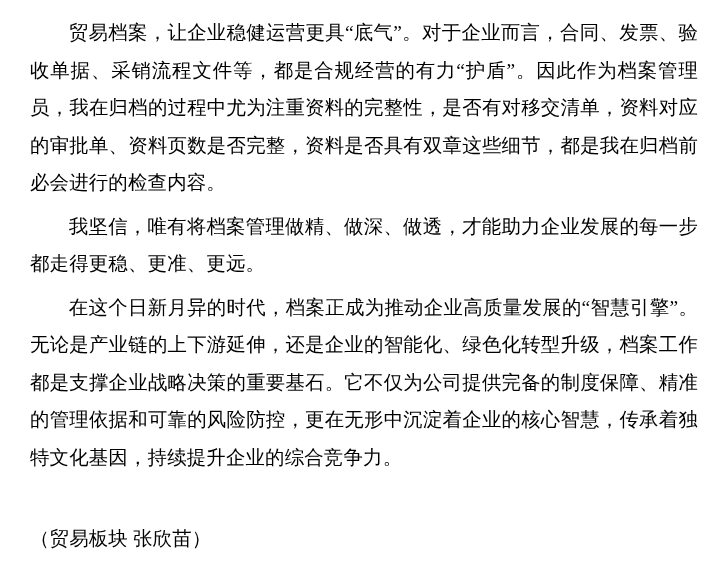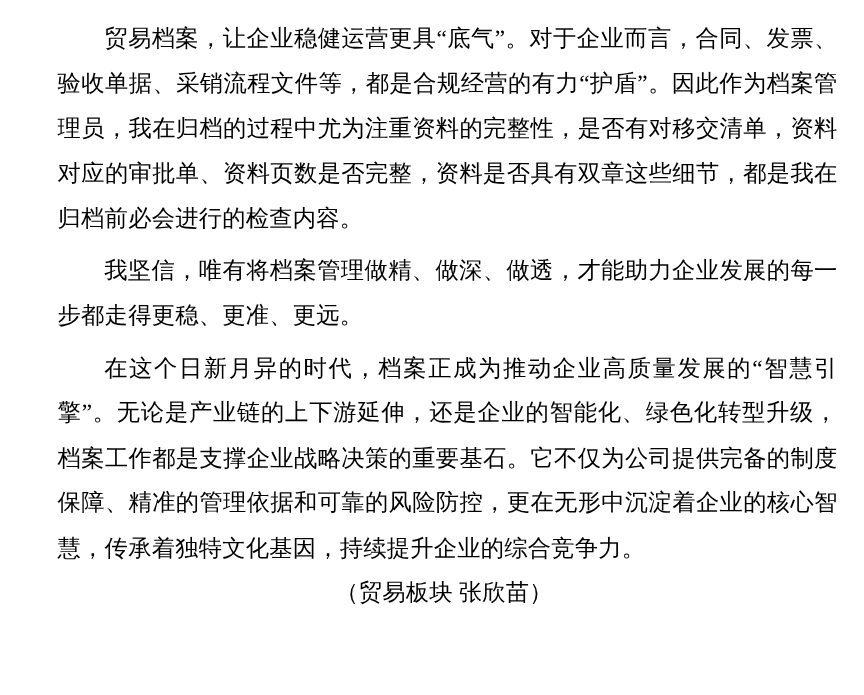--- a/index.html
+++ b/index.html
@@ -11,39 +11,40 @@
     height: 579px;
     background: #ffffff;
     font-family: "Liberation Serif", "DejaVu Serif", serif;
     color: #000000;
     overflow: hidden;
   }
   .page {
     width: 720px;
     height: 579px;
     box-sizing: border-box;
-    padding: 14px 22px 0 48px;
+    padding: 14px 22px 0 30px;
   }
   .para {
     font-size: 19.4px;
     line-height: 37.5px;
     text-align: justify;
     text-justify: inter-ideograph;
     text-indent: 2em;
     margin: 0 0 6px 0;
     letter-spacing: 0.2px;
     word-break: break-all;
   }
   .para:last-of-type {
     margin-bottom: 0;
   }
   .signature {
     font-size: 19.4px;
     line-height: 37.5px;
-    text-align: center;
+    text-align: left;
+    margin-top: 44px;
     padding-right: 6px;
     letter-spacing: 0.2px;
   }
 </style>
 </head>
 <body>
 
 <div class="page">
 
   <p class="para">贸易档案，让企业稳健运营更具“底气”。对于企业而言，合同、发票、验收单据、采销流程文件等，都是合规经营的有力“护盾”。因此作为档案管理员，我在归档的过程中尤为注重资料的完整性，是否有对移交清单，资料对应的审批单、资料页数是否完整，资料是否具有双章这些细节，都是我在归档前必会进行的检查内容。</p>

